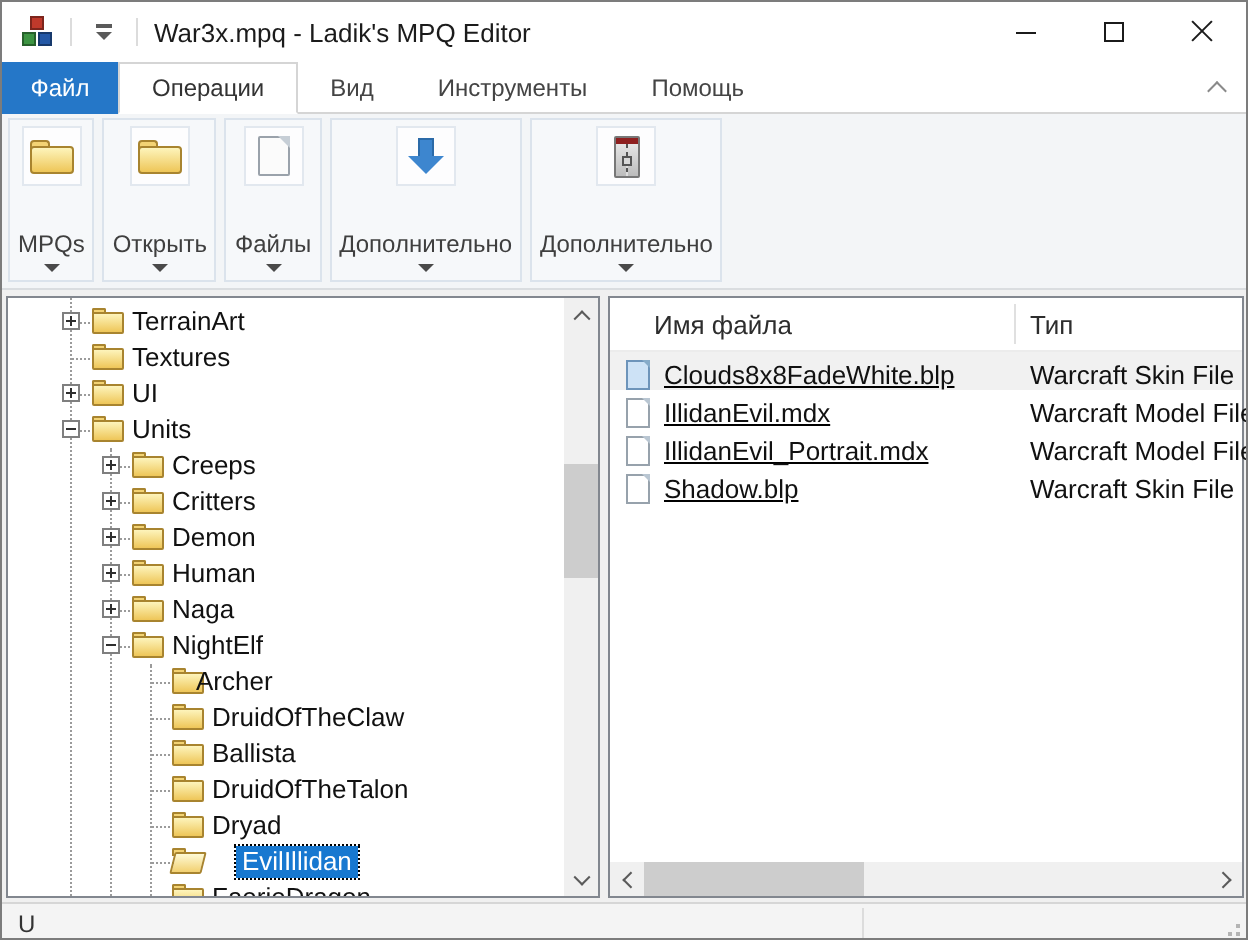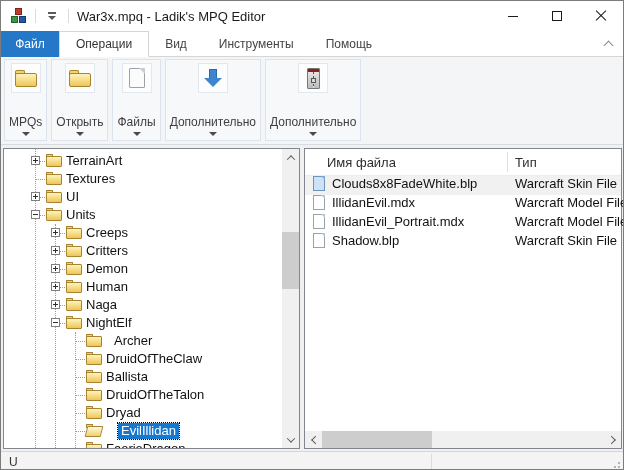--- a/index.html
+++ b/index.html
@@ -89,21 +89,21 @@
   .chev.left { transform:rotate(-45deg) translate(1px,1px); }
   .chev.right { transform:rotate(135deg) translate(1px,1px); }
   .sb-thumb { position:absolute; background:#cdcdcd; }
 
   
   .list-header { position:relative; height:27px; border-bottom:1px solid #ececec; }
   .list-header .hcol { position:absolute; top:6px; font-size:13px; color:#2d2d2d; }
   .hc-name { left:22px; }
   .hc-type { left:210px; }
   .hdiv { position:absolute; left:202px; top:3px; bottom:3px; width:1px; background:#e0e0e0; }
-  .lrow { position:relative; height:19px; display:flex; align-items:flex-start; }
+  .lrow { position:relative; height:19px; display:flex; align-items:flex-end;text-decoration:underline; }
   .lrow.hl { background:#f1f1f1; }
   .page { position:relative; width:12px; height:15px; background:#fff; border:1px solid #97a2ac; margin-left:8px; flex:0 0 auto; }
   .page::before { content:''; position:absolute; top:-1px; right:-1px; border-style:solid; border-width:0 4px 4px 0; border-color:#fff #b9c6d2 transparent transparent; }
   .page.blue { background:#cde2f6; border-color:#6d94ba; }
   .page.blue::before { border-color:#fff #86abc9 transparent transparent; }
   .lname { font-size:13px; color:#111; margin-left:7px; white-space:nowrap; }
   .ltype { position:absolute; left:210px; font-size:13px; color:#111; white-space:nowrap; }
 
   
   .statusbar { position:relative; height:20px; background:#f4f4f4; border-top:1px solid #d6d6d6; display:flex; align-items:center; }
@@ -296,21 +296,21 @@
                 <div class="fbody"></div>
               </div>
               <div class="tlabel" style="left: 82px; text-align: right;">NightElf</div>
             </div>
             <div class="trow">
               <div class="tstub" style="left: 71px; width: 12px;"></div>
               <div class="folder" style="left: 82px;">
                 <div class="ftab"></div>
                 <div class="fbody"></div>
               </div>
-              <div class="tlabel" style="left: 110px;">Archer</div>
+              <div class="tlabel" style="left: 94px;">Archer</div>
             </div>
             <div class="trow">
               <div class="tstub" style="left: 71px; width: 12px;"></div>
               <div class="folder" style="left: 82px;">
                 <div class="ftab"></div>
                 <div class="fbody"></div>
               </div>
               <div class="tlabel" style="left: 102px;">DruidOfTheClaw</div>
             </div>
             <div class="trow">

